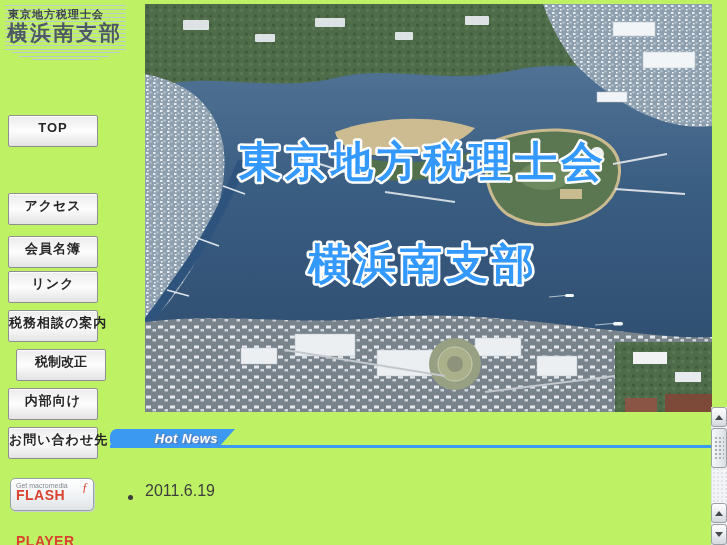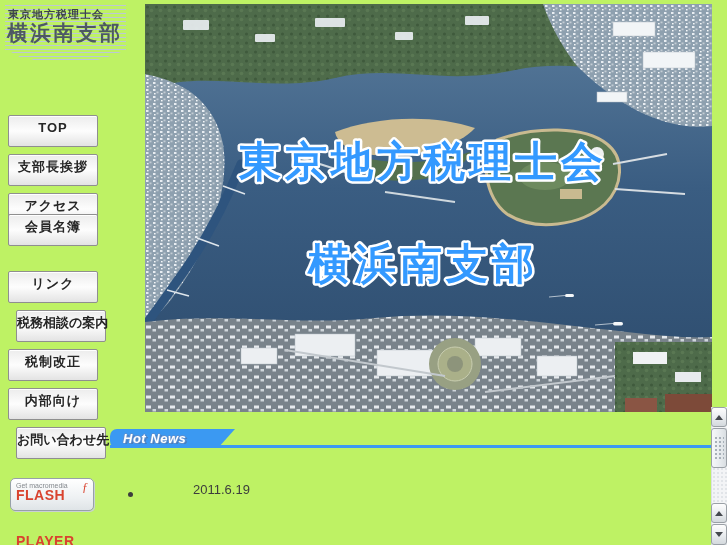--- a/index.html
+++ b/index.html
@@ -34,30 +34,30 @@
   .fb-f { position:absolute; right:5px; top:1px; font-family:"Liberation Serif", serif; font-style:italic; font-size:12px; color:#d9432f; }
   .fb-red { position:absolute; left:5px; font-size:14px; font-weight:bold; color:#d9432f; letter-spacing:0.5px; line-height:9px; }
   .fb-red.l1 { top:12px; } .fb-red.l2 { top:39px;margin-top:19px; }
 
   
   .photo { position:absolute; left:145px; top:4px; width:567px; height:408px; overflow:hidden; }
   .photo svg { display:block; }
 
   
   .hn-tab { position:absolute; left:110px; top:429px; width:108px; height:19px;
-    background:#3b99f2; border-radius:7px 0 0 7px; }
+    background:#3b99f2; border-radius:7px 0 0 7px;text-align:right; }
   .hn-slope { position:absolute; left:218px; top:429px; width:0; height:0;
     border-top:19px solid #3b99f2; border-right:17px solid transparent; }
   .hn-line { position:absolute; left:110px; top:445px; width:601px; height:3px; background:#3b99f2; }
   .hn-title { color:#ffffff; font-weight:bold; font-style:italic; font-size:13px; line-height:19px;
     padding-left:13px; letter-spacing:0.5px; white-space:nowrap;
     text-shadow:1px 0 0 #5b8fd0,-1px 0 0 #5b8fd0,0 1px 0 #5b8fd0,0 -1px 0 #5b8fd0,2px 1px 0 #4a7dbd; }
 
   
-  .news-item { position:absolute; left:128px; top:482px; font-size:13px; color:#3d3d3d; display:flex; align-items:flex-end;gap:48px; }
+  .news-item { position:absolute; left:128px; top:482px; font-size:16px; color:#3d3d3d; display:flex; align-items:flex-end; }
   .bullet { display:inline-block; width:5px; height:5px; border-radius:50%; background:#3d3d3d; margin-right:12px; }
 
   
   .scrollbar { position:absolute; left:711px; top:407px; width:16px; height:138px; }
   .sb-track { position:absolute; left:0; top:0; width:16px; height:138px; box-sizing:border-box;
     background-color:#f3f4f6;
     background-image:radial-gradient(#e1e4e8 1px, rgba(0,0,0,0) 1.2px);
     background-size:4px 4px; border-left:1px solid #dcdfe3; }
   .sb-btn { position:absolute; left:0; width:16px; height:20px; box-sizing:border-box;
     border:1px solid #9aa0a6; border-radius:3px;
@@ -82,23 +82,22 @@
   <div class="logo">
     <div class="stripes s1"></div>
     <div class="stripes s2"></div>
     <div class="stripes s3"></div>
     <div class="logo-line1">東京地方税理士会</div>
     <div class="logo-line2">横浜南支部</div>
   </div>
 
   <div class="nav">
     <div class="nav-btn" style="top:0px">TOP</div>
-    <div class="nav-btn" style="top:39px">支部長挨拶</div>
     <div class="nav-btn" style="top:78px">アクセス</div>
-    <div class="nav-btn" style="top:99px">会員名簿</div>
+    <div class="nav-btn" style="top:121px">会員名簿</div>
     <div class="nav-btn" style="top:156px">リンク</div>
     <div class="nav-btn" style="top:195px">税務相談の案内</div>
     <div class="nav-btn" style="top:234px">税制改正</div>
     <div class="nav-btn" style="top:273px">内部向け</div>
     <div class="nav-btn" style="top:312px">お問い合わせ先</div>
   </div>
 
   <div class="photo">
     <svg width="567" height="408" viewBox="0 0 567 408" preserveAspectRatio="none">
       <defs>

